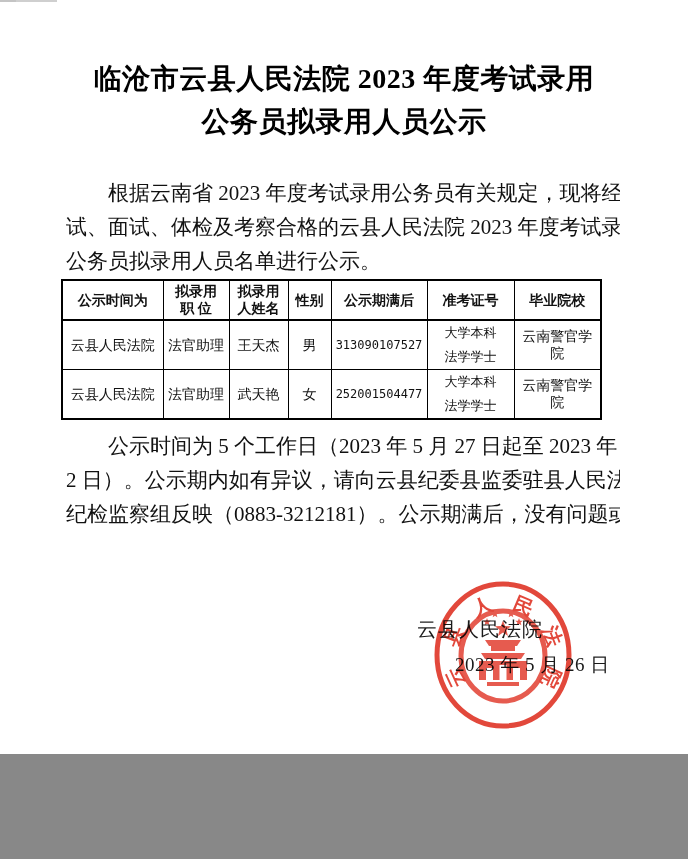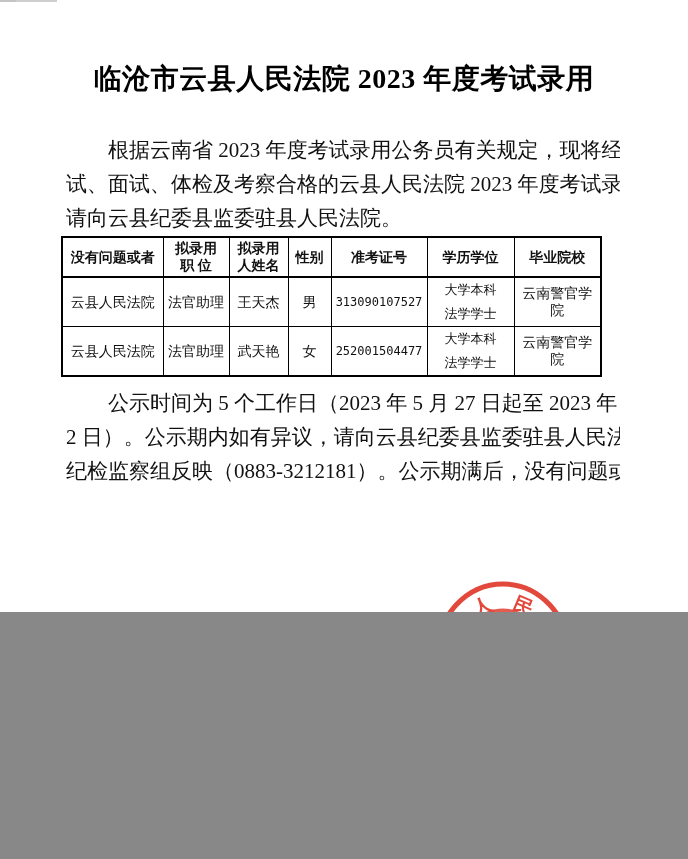--- a/index.html
+++ b/index.html
@@ -1,18 +1,18 @@
 <!DOCTYPE html>
 <html><head>
 <meta charset="utf-8">
 <style>
   html,body{margin:0;padding:0;background:#888;}
   .page{
     position:relative;
-    width:688px;height:612px;
+    width:688px;height:754px;
     background:#ffffff;
     margin:0 auto;
     overflow:hidden;
     font-family:"Liberation Serif","DejaVu Serif",serif;
     color:#141414;
   }
   
   .artifact{position:absolute;background:#b5b5b5;opacity:.65;}
   .artifact.a1{left:0;top:76;width:57px;height:2px;}
   .artifact.a2{left:0;top:81;width:16px;height:2px;opacity:.4;}
@@ -79,48 +79,49 @@
 </head>
 <body>
 
 <div class="page">
 
   <div class="artifact a1"></div>
   <div class="artifact a2"></div>
 
   <div class="doc-title">
     <div>临沧市云县人民法院 2023 年度考试录用</div>
+    <div>公务员拟录用人员公示</div>
   </div>
 
   <div class="para p1">
     <div class="bline indent">根据云南省 2023 年度考试录用公务员有关规定，现将经笔</div>
     <div class="bline">试、面试、体检及考察合格的云县人民法院 2023 年度考试录用</div>
-    <div class="bline last">请向云县纪委县监委驻县人民法院。</div>
+    <div class="bline last">公务员拟录用人员名单进行公示。</div>
   </div>
 
   <table class="recruit">
     <colgroup>
       <col style="width:101px">
         <col style="width:66px">
         <col style="width:59px">
       <col style="width:43px">
         <col style="width:96px">
         <col style="width:87px">
         <col style="width:87px">
     </colgroup>
     <thead>
       <tr>
-        <th>没有问题或者</th>
+        <th>公示时间为</th>
         <th>拟录用
 职  位</th>
         <th>拟录用
 人姓名</th>
         <th>性别</th>
+        <th>公示期满后</th>
         <th>准考证号</th>
-        <th>学历学位</th>
         <th>毕业院校</th>
       </tr>
     </thead>
     <tbody>
       <tr>
         <td>云县人民法院</td>
         <td>法官助理</td>
         <td>王天杰</td>
         <td>男</td>
         <td class="num">313090107527</td>

